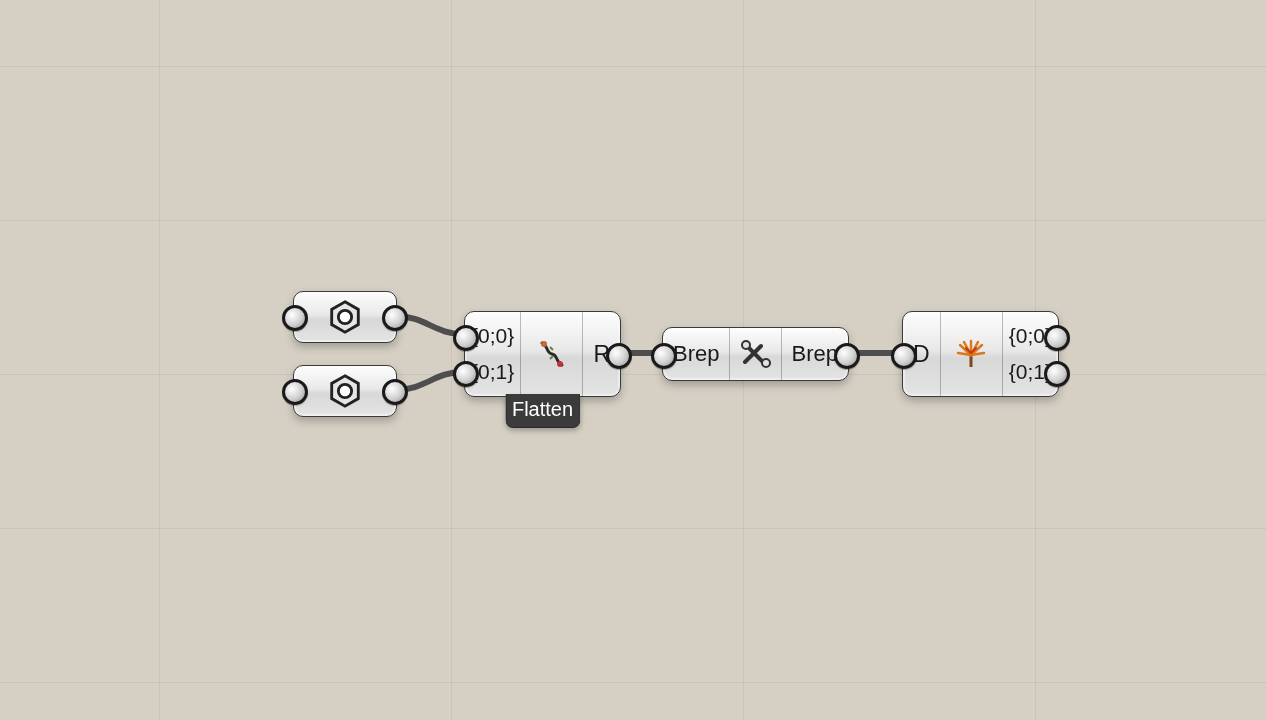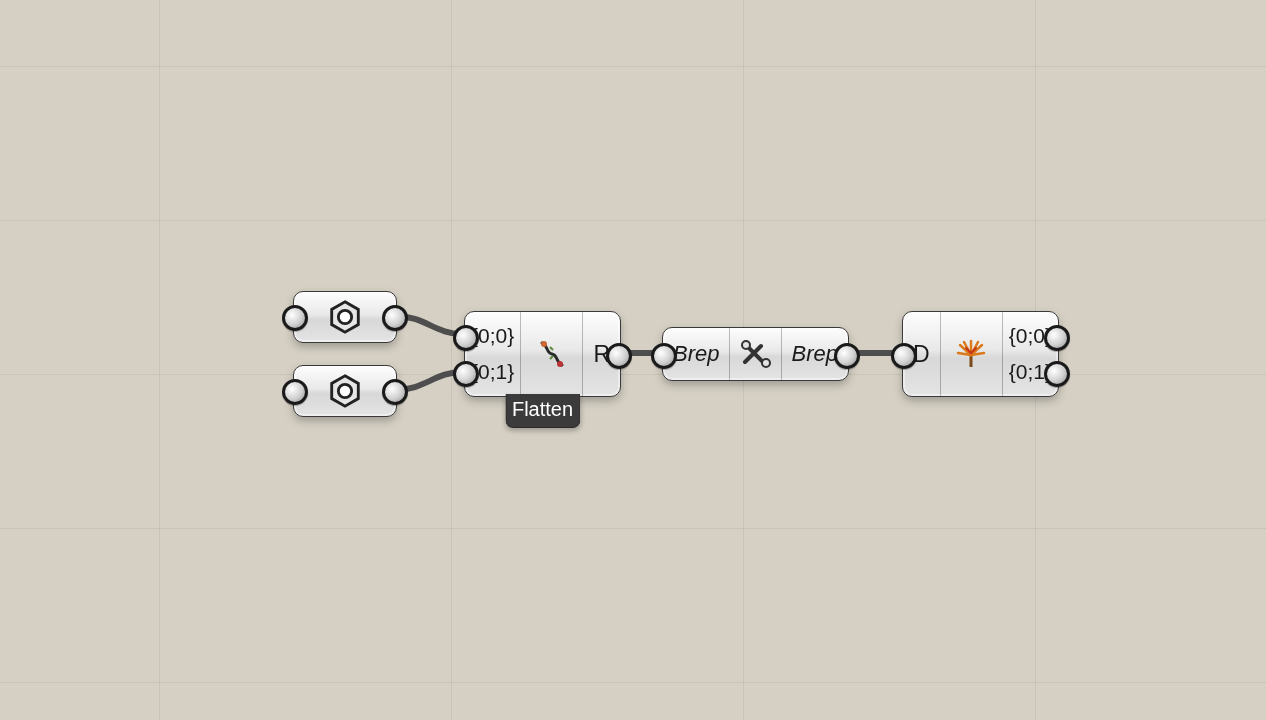--- a/index.html
+++ b/index.html
@@ -14,21 +14,21 @@
 }
 .node{position:absolute;border:1px solid #3a3a3a;border-radius:10px;
   background:linear-gradient(#fdfdfd,#e9e9e9 45%,#d8d8d8 55%,#e4e4e4);
   box-shadow:0 4px 8px rgba(0,0,0,.25), inset 0 0 0 2px rgba(255,255,255,.4);
   display:flex;align-items:stretch;color:#1a1a1a;}
 .node .body{display:flex;flex:1;align-items:center;justify-content:center;padding:0 6px;}
 .col{display:flex;flex-direction:column;justify-content:center;padding:0 6px;}
 .col.params{font-size:21px;line-height:36px;}
 .out-label{font-size:23px;padding:0 10px;display:flex;align-items:center;border-left:1px solid rgba(0,0,0,.25);}
 .in-label{font-size:23px;padding:0 10px;display:flex;align-items:center;border-right:1px solid rgba(0,0,0,.25);}
-.mid-label{font-size:22px;padding:0 6px;font-style:italic;}
+.mid-label{font-size:22px;padding:0 6px;}
 
 .port{position:absolute;width:20px;height:20px;border-radius:50%;background:radial-gradient(circle at 35% 35%,#fff,#cfcfcf 55%,#8b8b8b);border:3px solid #1a1a1a;box-shadow:0 1px 1px rgba(0,0,0,.3);}
 .port.left{left:-12px}
 .port.right{right:-12px}
 
 .param-node{width:102px;height:50px}
 
 svg{display:block}
 
 .tag{position:absolute;left:50%;transform:translateX(-50%);bottom:-32px;background:#3b3b3b;color:#fff;font-size:20px;padding:4px 6px 6px;border-radius:0 0 8px 8px;border:1px solid #2a2a2a;border-top:none;box-shadow:0 3px 5px rgba(0,0,0,.25);white-space:nowrap;}

